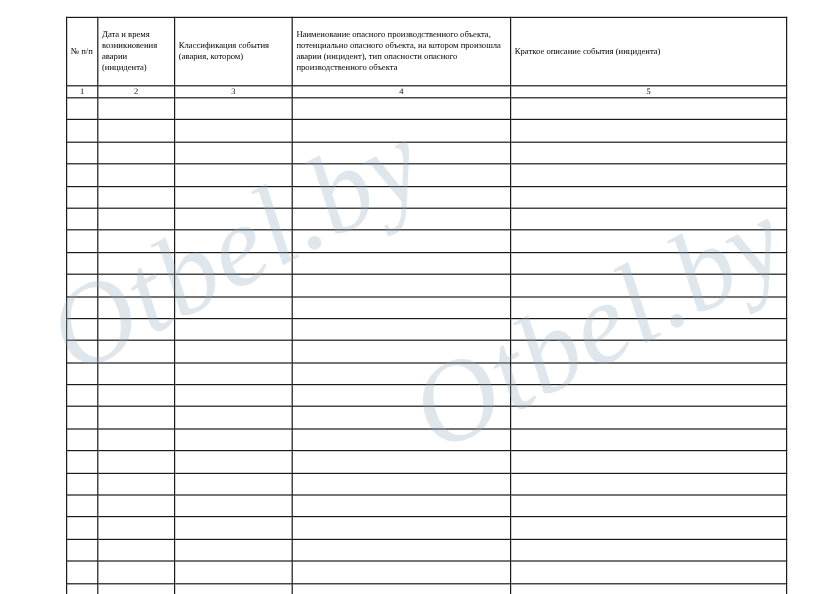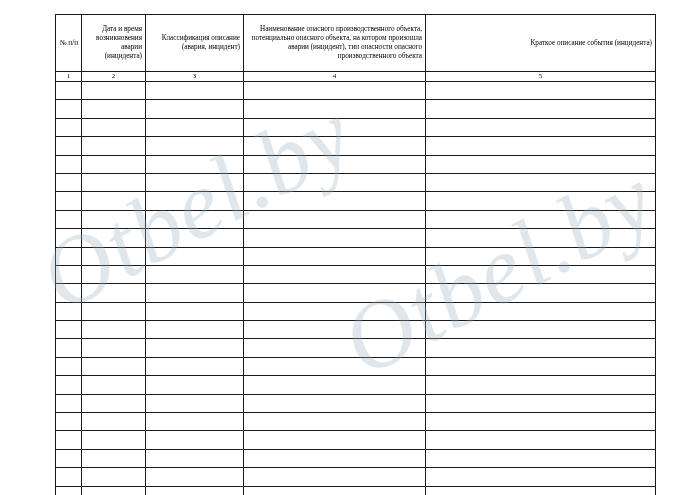--- a/index.html
+++ b/index.html
@@ -64,21 +64,21 @@
   table.journal th,
   table.journal td {
     border: 1px solid #1a1a1a;
     padding: 0;
     vertical-align: middle;
   }
   table.journal th {
     font-weight: normal;
     font-size: 7.2px;
     line-height: 1.25;
-    text-align: right;
+    text-align: left;
     padding: 3px 3px;
   }
   .col1 { width: 26px; }
   .col2 { width: 64px; }
   .col3 { width: 98px; }
   .col4 { width: 182px; }
   .col5 { width: 230px; }
 
   tr.header-row th {
     height: 50px;
@@ -109,21 +109,21 @@
         <col class="col1">
         <col class="col2">
         <col class="col3">
         <col class="col4">
         <col class="col5">
       </colgroup>
       <thead>
         <tr class="header-row">
           <th>№ п/п</th>
           <th>Дата и время возникновения аварии (инцидента)</th>
-          <th>Классификация описание (авария, инцидент)</th>
+          <th>Классификация события (авария, котором)</th>
           <th>Наименование опасного производственного объекта, потенциально опасного объекта, на котором произошла аварии (инцидент), тип опасности опасного производственного объекта</th>
           <th>Краткое описание события (инцидента)</th>
         </tr>
         <tr class="numbering-row">
           <td>1</td>
           <td>2</td>
           <td>3</td>
           <td>4</td>
           <td>5</td>
         </tr>

